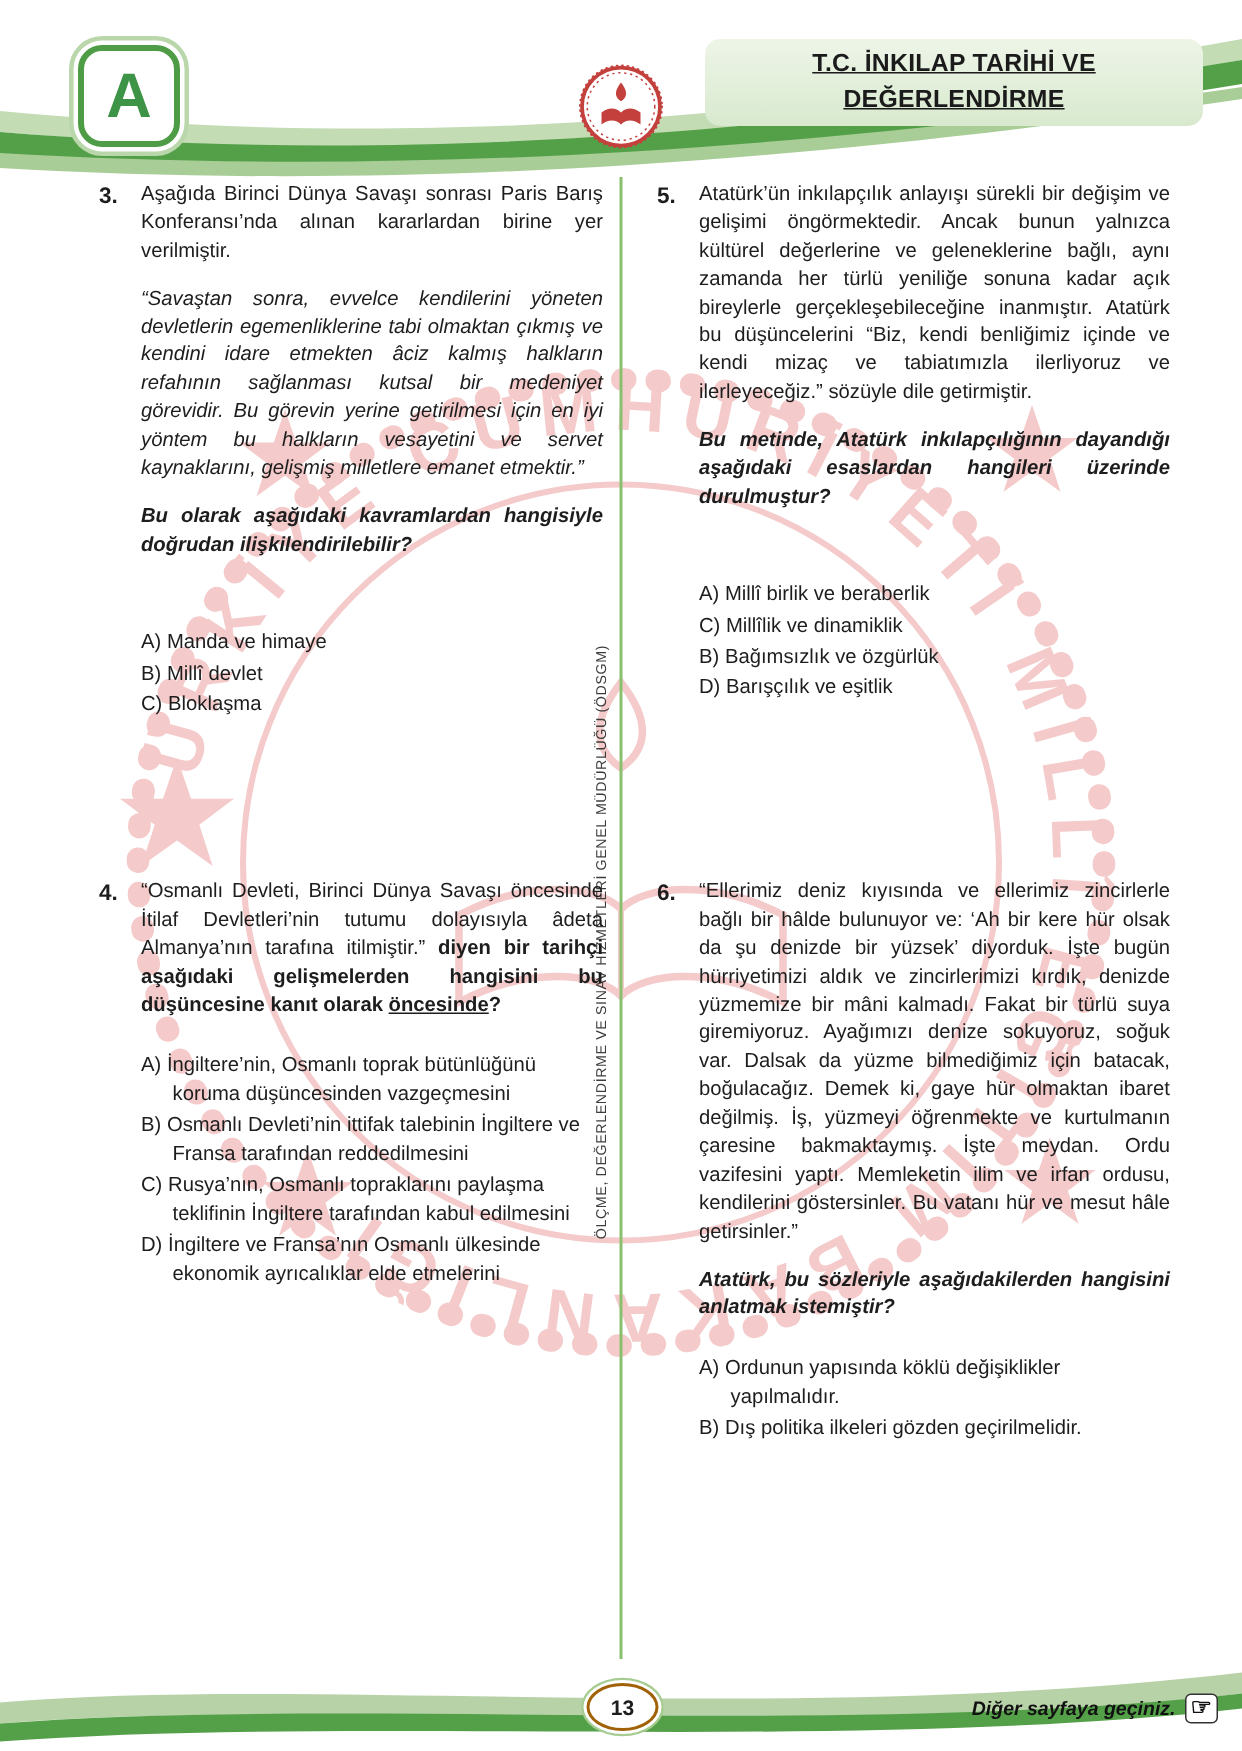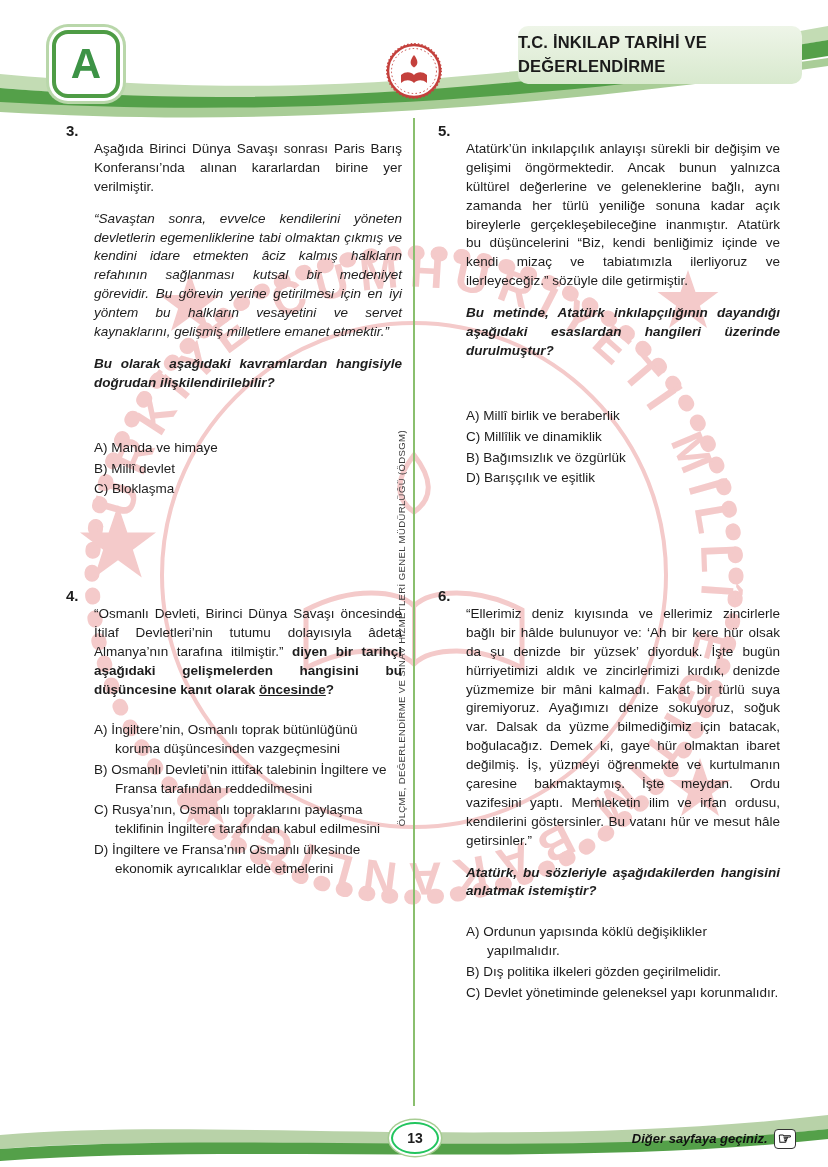--- a/index.html
+++ b/index.html
@@ -14,59 +14,59 @@
   .hdr-waves { position:absolute; left:0; top:0; }
   .booklet {
     position:absolute; left:52px; top:30px; width:60px; height:60px; background:#fff;
     border:4px solid #4e9c45; border-radius:16px;
     box-shadow:0 0 0 3px #ffffff, 0 0 0 6px #b9d7aa;
     display:flex; align-items:center; justify-content:center;
     font-size:42px; font-weight:bold; color:#3d9346;
   }
   .logo { position:absolute; left:385px; top:42px; width:58px; height:58px; }
   .titlebox {
-    position:absolute; right:26px; top:26px; width:284px; height:58px;
+    position:absolute; right:26px; top:26px; width:332px; height:58px;
     background:linear-gradient(#eef5e8,#d8e9ce); border-radius:10px;
-    display:flex; flex-direction:column; align-items:flex-start; justify-content:center;
-    font-weight:bold; font-size:16.5px; line-height:1.45; color:#1b1b1b; letter-spacing:0.2px;
+    display:flex; flex-direction:column; align-items:center; justify-content:center;
+    font-weight:bold; font-size:16.5px; line-height:1.45; color:#1b1b1b; letter-spacing:0.2px;text-decoration:underline;
   }
   
   .divider { position:absolute; left:413px; top:118px; width:2px; height:988px; background:#8abf6e; z-index:1; }
   .vtext {
     position:absolute; left:396px; top:430px; z-index:2;
     writing-mode:vertical-rl; transform:rotate(180deg);
     font-size:9.5px; color:#3c3c3c; letter-spacing:0.4px; white-space:nowrap;
   }
   
   .question { position:absolute; z-index:2; display:flex; font-size:13.5px; line-height:1.4; }
   .q-pos-3 { left:66px;  top:120px; width:336px; }
   .q-pos-4 { left:66px;  top:585px; width:336px; }
   .q-pos-5 { left:438px; top:120px; width:342px; }
   .q-pos-6 { left:438px; top:585px; width:342px; }
   .qnum { width:28px; font-weight:bold; font-size:15px; flex:none; }
-  .qbody { flex:1;margin-top:20px; }
+  .qbody { flex:1; }
   .para { text-align:justify; }
   .para + .para { margin-top:13px;font-style:italic; }
   .b { font-weight:bold; }
   .u { text-decoration:underline; }
   .options { margin-top:22px; }
   .gap-lg .options { margin-top:46px; }
   .opt { padding-left:21px; text-indent:-21px; margin-top:2px; }
   
   .footer { position:absolute; left:0; bottom:0; width:828px; height:62px; z-index:3; }
   .ftr-waves { position:absolute; left:0; bottom:0; }
   .page-badge {
     position:absolute; left:391px; bottom:13px; width:44px; height:28px; background:#fff;
-    border:2px solid #22c55e; border-radius:50%;
+    border:2px solid #a16207; border-radius:50%;
     box-shadow:0 0 0 2px #ffffff, 0 0 0 3.5px #a6cc92;
     display:flex; align-items:center; justify-content:center;
     font-weight:bold; font-size:14px; z-index:4;
   }
   .next-note {
-    position:absolute; right:32px; bottom:18px; z-index:4;
+    position:absolute; right:16px; bottom:18px; z-index:4;
     font-size:13px; font-weight:bold; font-style:italic; color:#111;
     display:flex; align-items:center; gap:6px;
   }
   .hand {
     font-style:normal; font-size:16px; line-height:1.15;
     border:1px solid #333; border-radius:4px; padding:0 3px; background:#fff;
   }
 </style>
 </head>
 <body>
@@ -161,21 +161,20 @@
       </div>
   </section>
   <section class="question q-pos-6">
     <div class="qnum">6.</div>
     <div class="qbody">
         <div class="para"><span>“Ellerimiz deniz kıyısında ve ellerimiz zincirlerle bağlı bir hâlde bulunuyor ve: ‘Ah bir kere hür olsak da şu denizde bir yüzsek’ diyorduk. İşte bugün hürriyetimizi aldık ve zincirlerimizi kırdık, denizde yüzmemize bir mâni kalmadı. Fakat bir türlü suya giremiyoruz. Ayağımızı denize sokuyoruz, soğuk var. Dalsak da yüzme bilmediğimiz için batacak, boğulacağız. Demek ki, gaye hür olmaktan ibaret değilmiş. İş, yüzmeyi öğrenmekte ve kurtulmanın çaresine bakmaktaymış. İşte meydan. Ordu vazifesini yaptı. Memleketin ilim ve irfan ordusu, kendilerini göstersinler. Bu vatanı hür ve mesut hâle getirsinler.”</span></div>
         <div class="para"><span class="b">Atatürk, bu sözleriyle aşağıdakilerden hangisini anlatmak istemiştir?</span></div>
         <div class="options">
           <div class="opt"><span class="optlab">A)</span>&nbsp;Ordunun yapısında köklü değişiklikler yapılmalıdır.</div>
           <div class="opt"><span class="optlab">B)</span>&nbsp;Dış politika ilkeleri gözden geçirilmelidir.</div>
-          <div class="opt"><span class="optlab">C)</span>&nbsp;Devlet yönetiminde geleneksel yapı korunmalıdır.</div>
         </div>
       </div>
   </section>
 
   <div class="footer">
     <svg class="ftr-waves" width="828" height="62" viewBox="0 0 828 62" xmlns="http://www.w3.org/2000/svg">
       <path fill="#b8d2a8" d="M0,30 C210,12 520,46 828,10 L828,24 C520,60 210,26 0,44 Z"></path>
       <path fill="#54a049" d="M0,44 C240,26 560,54 828,24 L828,34 C560,64 240,38 0,56 Z"></path>
     </svg>
     <div class="page-badge">

